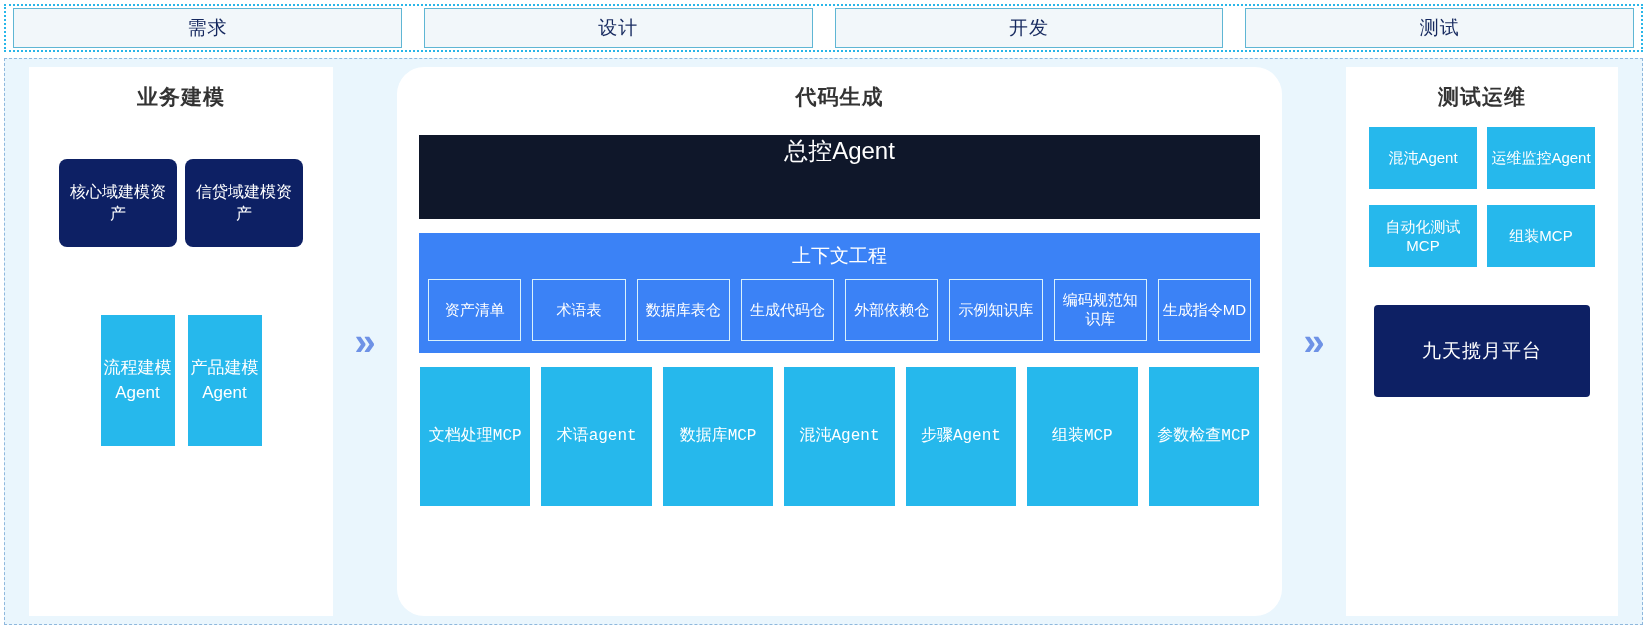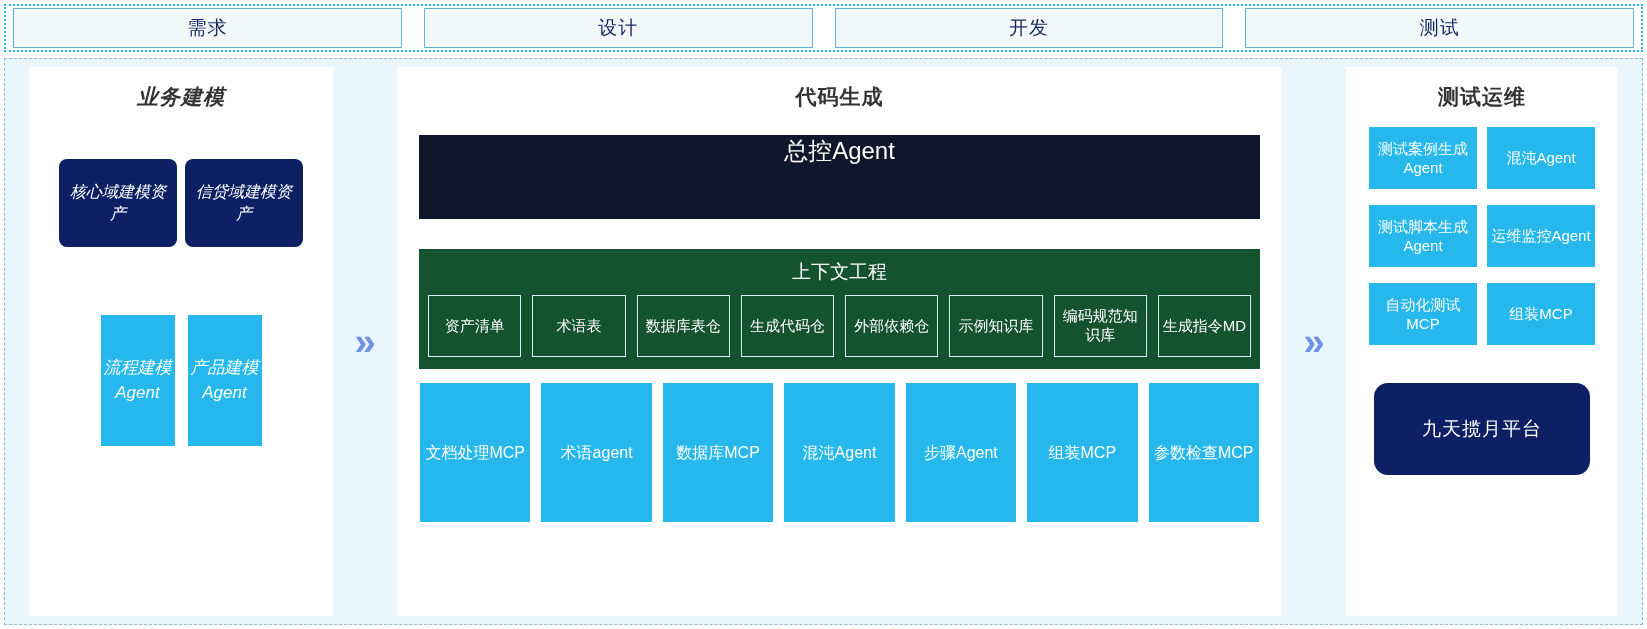--- a/index.html
+++ b/index.html
@@ -85,21 +85,20 @@
     letter-spacing: 1px;
     margin-top: 16px;
     text-align: center;
   }
 
   
   .panel-left {
     width: 304px;
     flex: 0 0 304px;
     margin-left: 18px;
-    font-style: italic;
   }
   .left-assets {
     display: flex;
     gap: 8px;
     margin-top: 48px;
   }
   .asset-card {
     width: 118px;
     height: 88px;
     background: #0d2064;
@@ -144,41 +143,42 @@
     font-size: 38px;
     font-weight: bold;
     line-height: 1;
     user-select: none;
   }
 
   
   .panel-center {
     flex: 1 1 auto;
     min-width: 0;
+    border-radius: 27px;
   }
   .center-inner {
     width: 100%;
     box-sizing: border-box;
     padding: 0 22px;
     display: flex;
     flex-direction: column;
   }
   .master-agent {
     margin-top: 24px;
     height: 84px;
     background: #0f172a;
     color: #ffffff;
     font-size: 24px;
     display: flex;
     align-items: flex-start;
     justify-content: center;
   }
   .context-block {
-    margin-top: 30px;
-    background: #14532d;
+    margin-top: 14px;
+    background: #3b82f6;
     padding: 10px 0 12px 0;
     display: flex;
     flex-direction: column;
     align-items: center;
   }
   .context-title {
     color: #ffffff;
     font-size: 19px;
     margin-bottom: 10px;
   }
@@ -203,20 +203,21 @@
     justify-content: center;
     text-align: center;
     padding: 0 3px;
     box-sizing: border-box;
   }
   .tools-row {
     margin-top: 14px;
     display: flex;
     gap: 11px;
     padding: 0 1px;
+    font-family: Liberation Mono, monospace;
   }
   .tool-card {
     flex: 1 1 0;
     min-width: 0;
     height: 139px;
     background: #26b8ec;
     color: #ffffff;
     font-size: 16px;
     line-height: 1.35;
     display: flex;
@@ -250,21 +251,21 @@
     justify-content: center;
     text-align: center;
     padding: 0 4px;
     box-sizing: border-box;
   }
   .platform-card {
     margin-top: 38px;
     width: 216px;
     height: 92px;
     background: #0d2064;
-    border-radius: 14px;
+    border-radius: 4px;
     color: #ffffff;
     font-size: 19px;
     display: flex;
     align-items: center;
     justify-content: center;
     text-align: center;
     letter-spacing: 1px;
   }
 </style>
 </head>
@@ -383,27 +384,21 @@
 
     <div class="chevron">
       <span>»</span>
     </div>
 
     <div class="panel panel-right">
       <div class="panel-title">测试运维</div>
 
       <div class="right-grid">
         <div class="right-card">
-          <span>测试案例生成Agent</span>
-        </div>
-        <div class="right-card">
           <span>混沌Agent</span>
-        </div>
-        <div class="right-card">
-          <span>测试脚本生成Agent</span>
         </div>
         <div class="right-card">
           <span>运维监控Agent</span>
         </div>
         <div class="right-card">
           <span>自动化测试MCP</span>
         </div>
         <div class="right-card">
           <span>组装MCP</span>
         </div>

